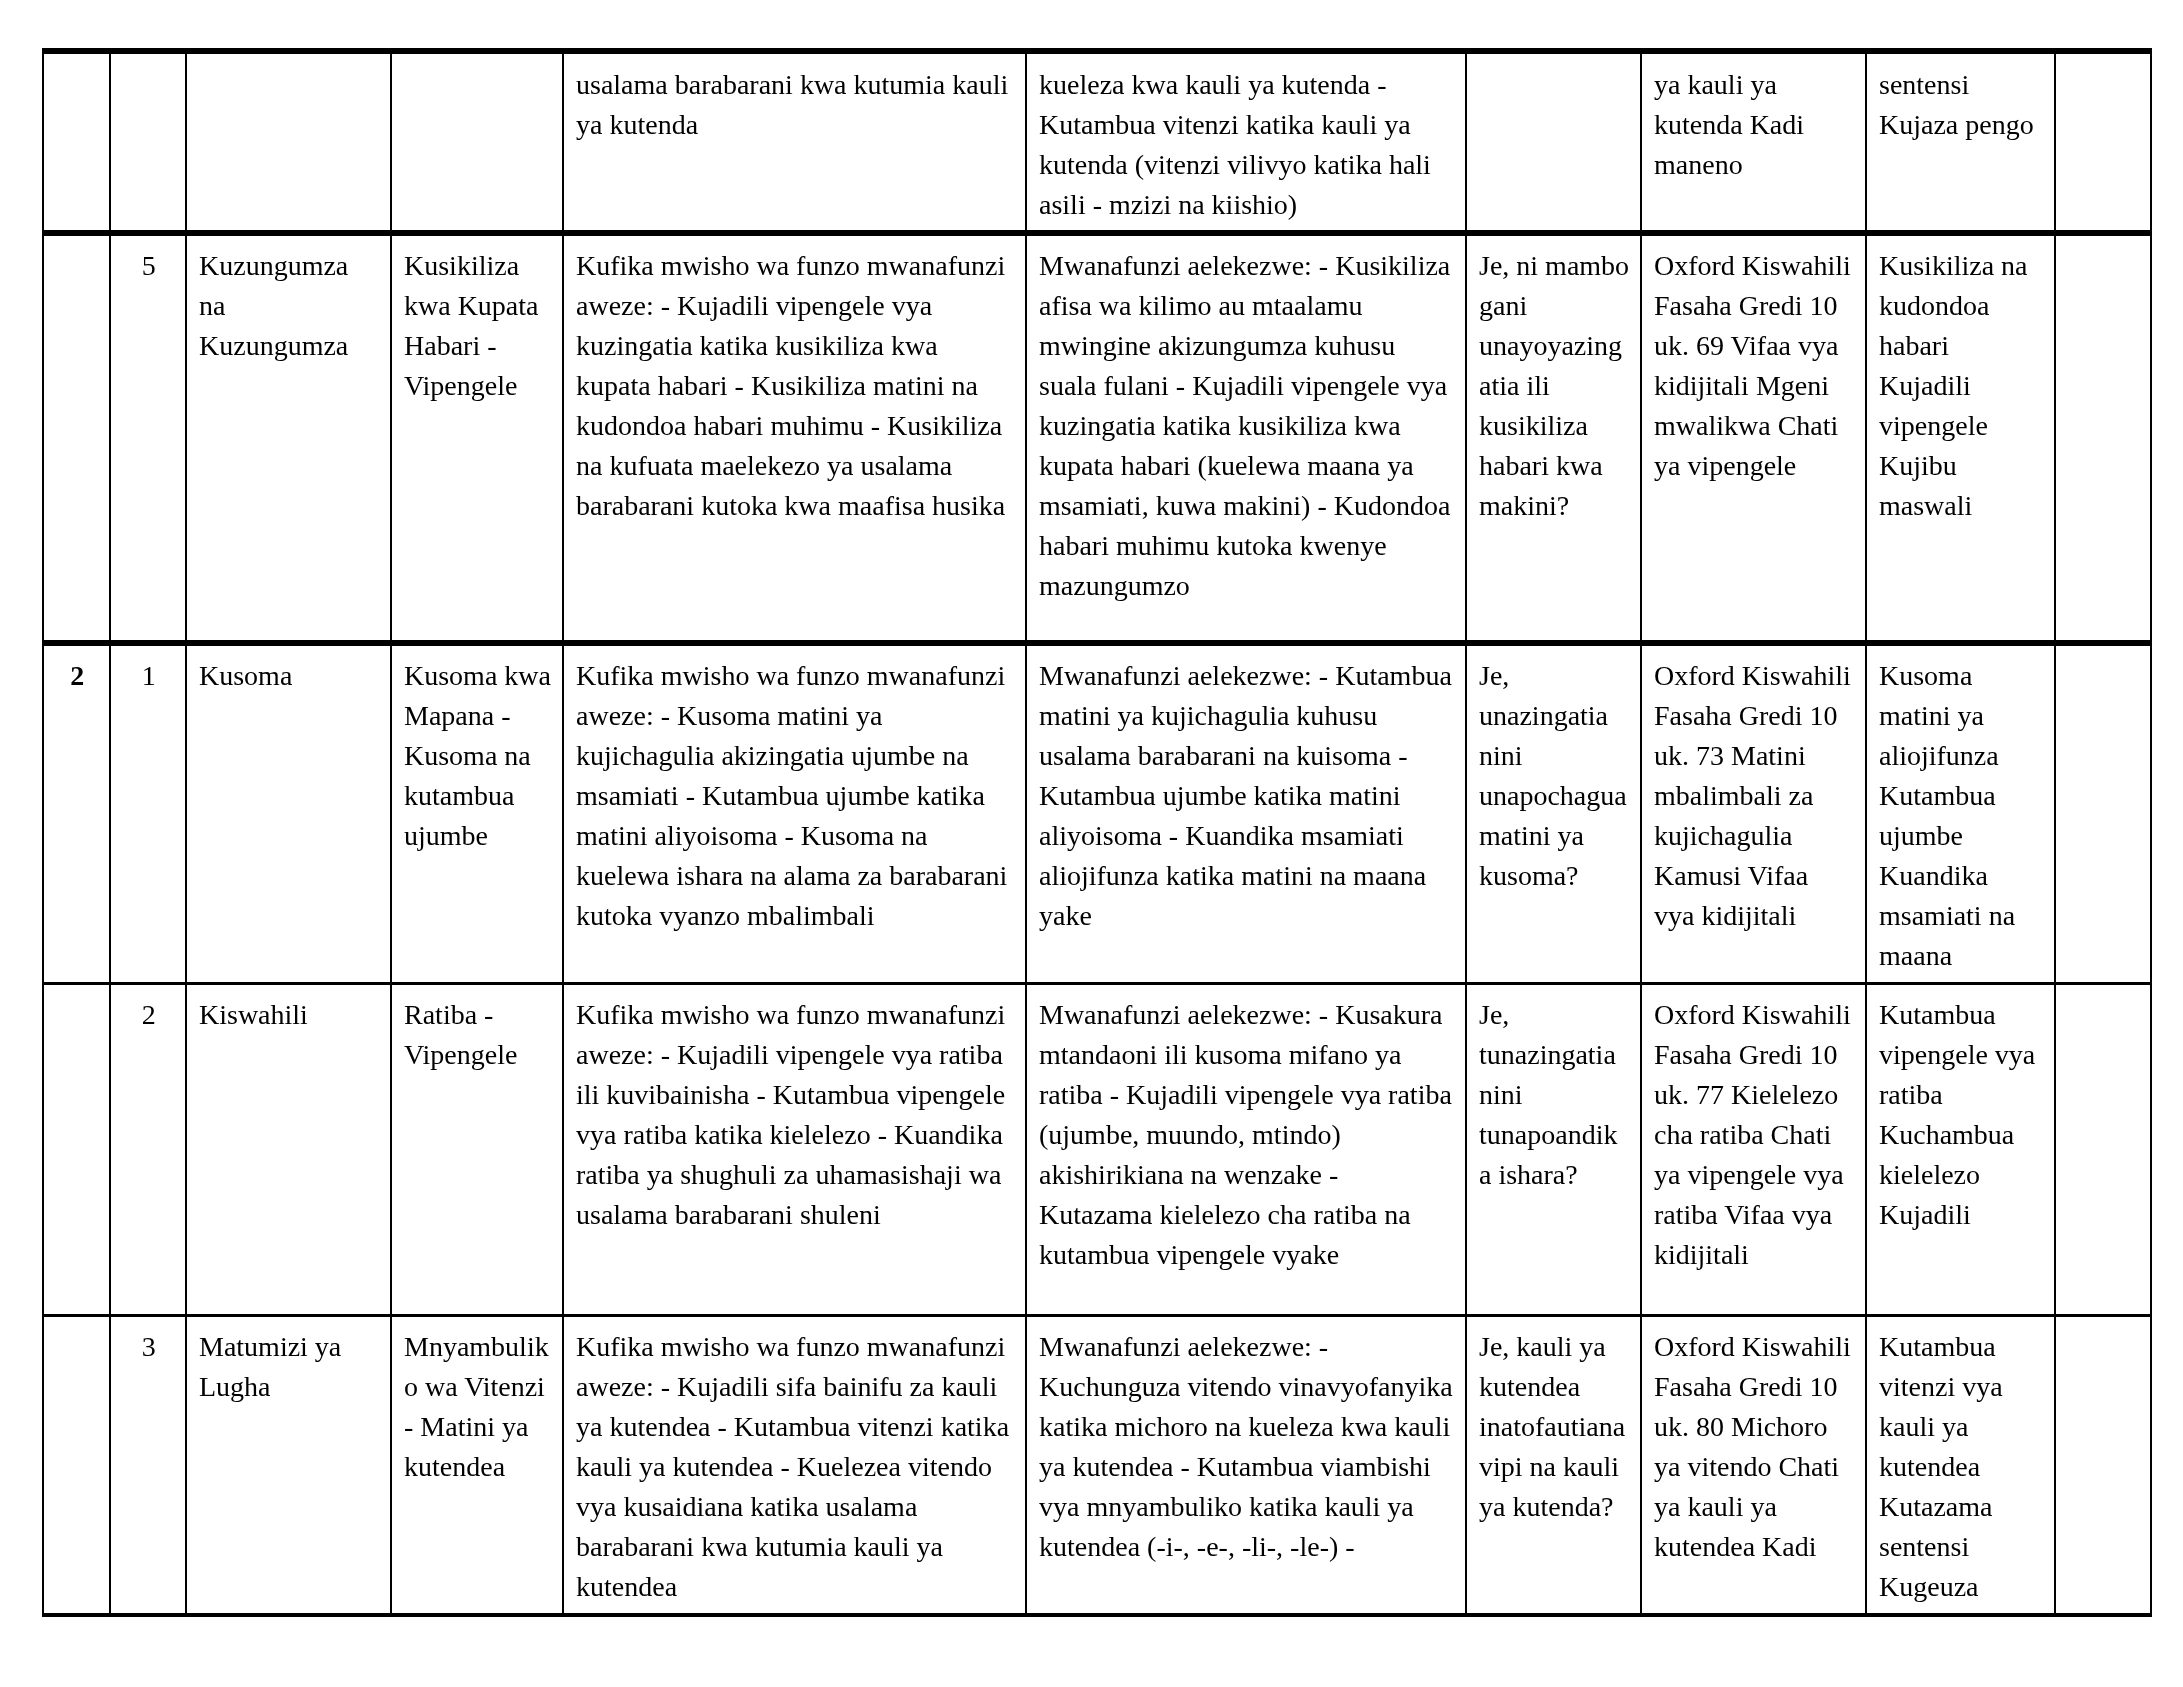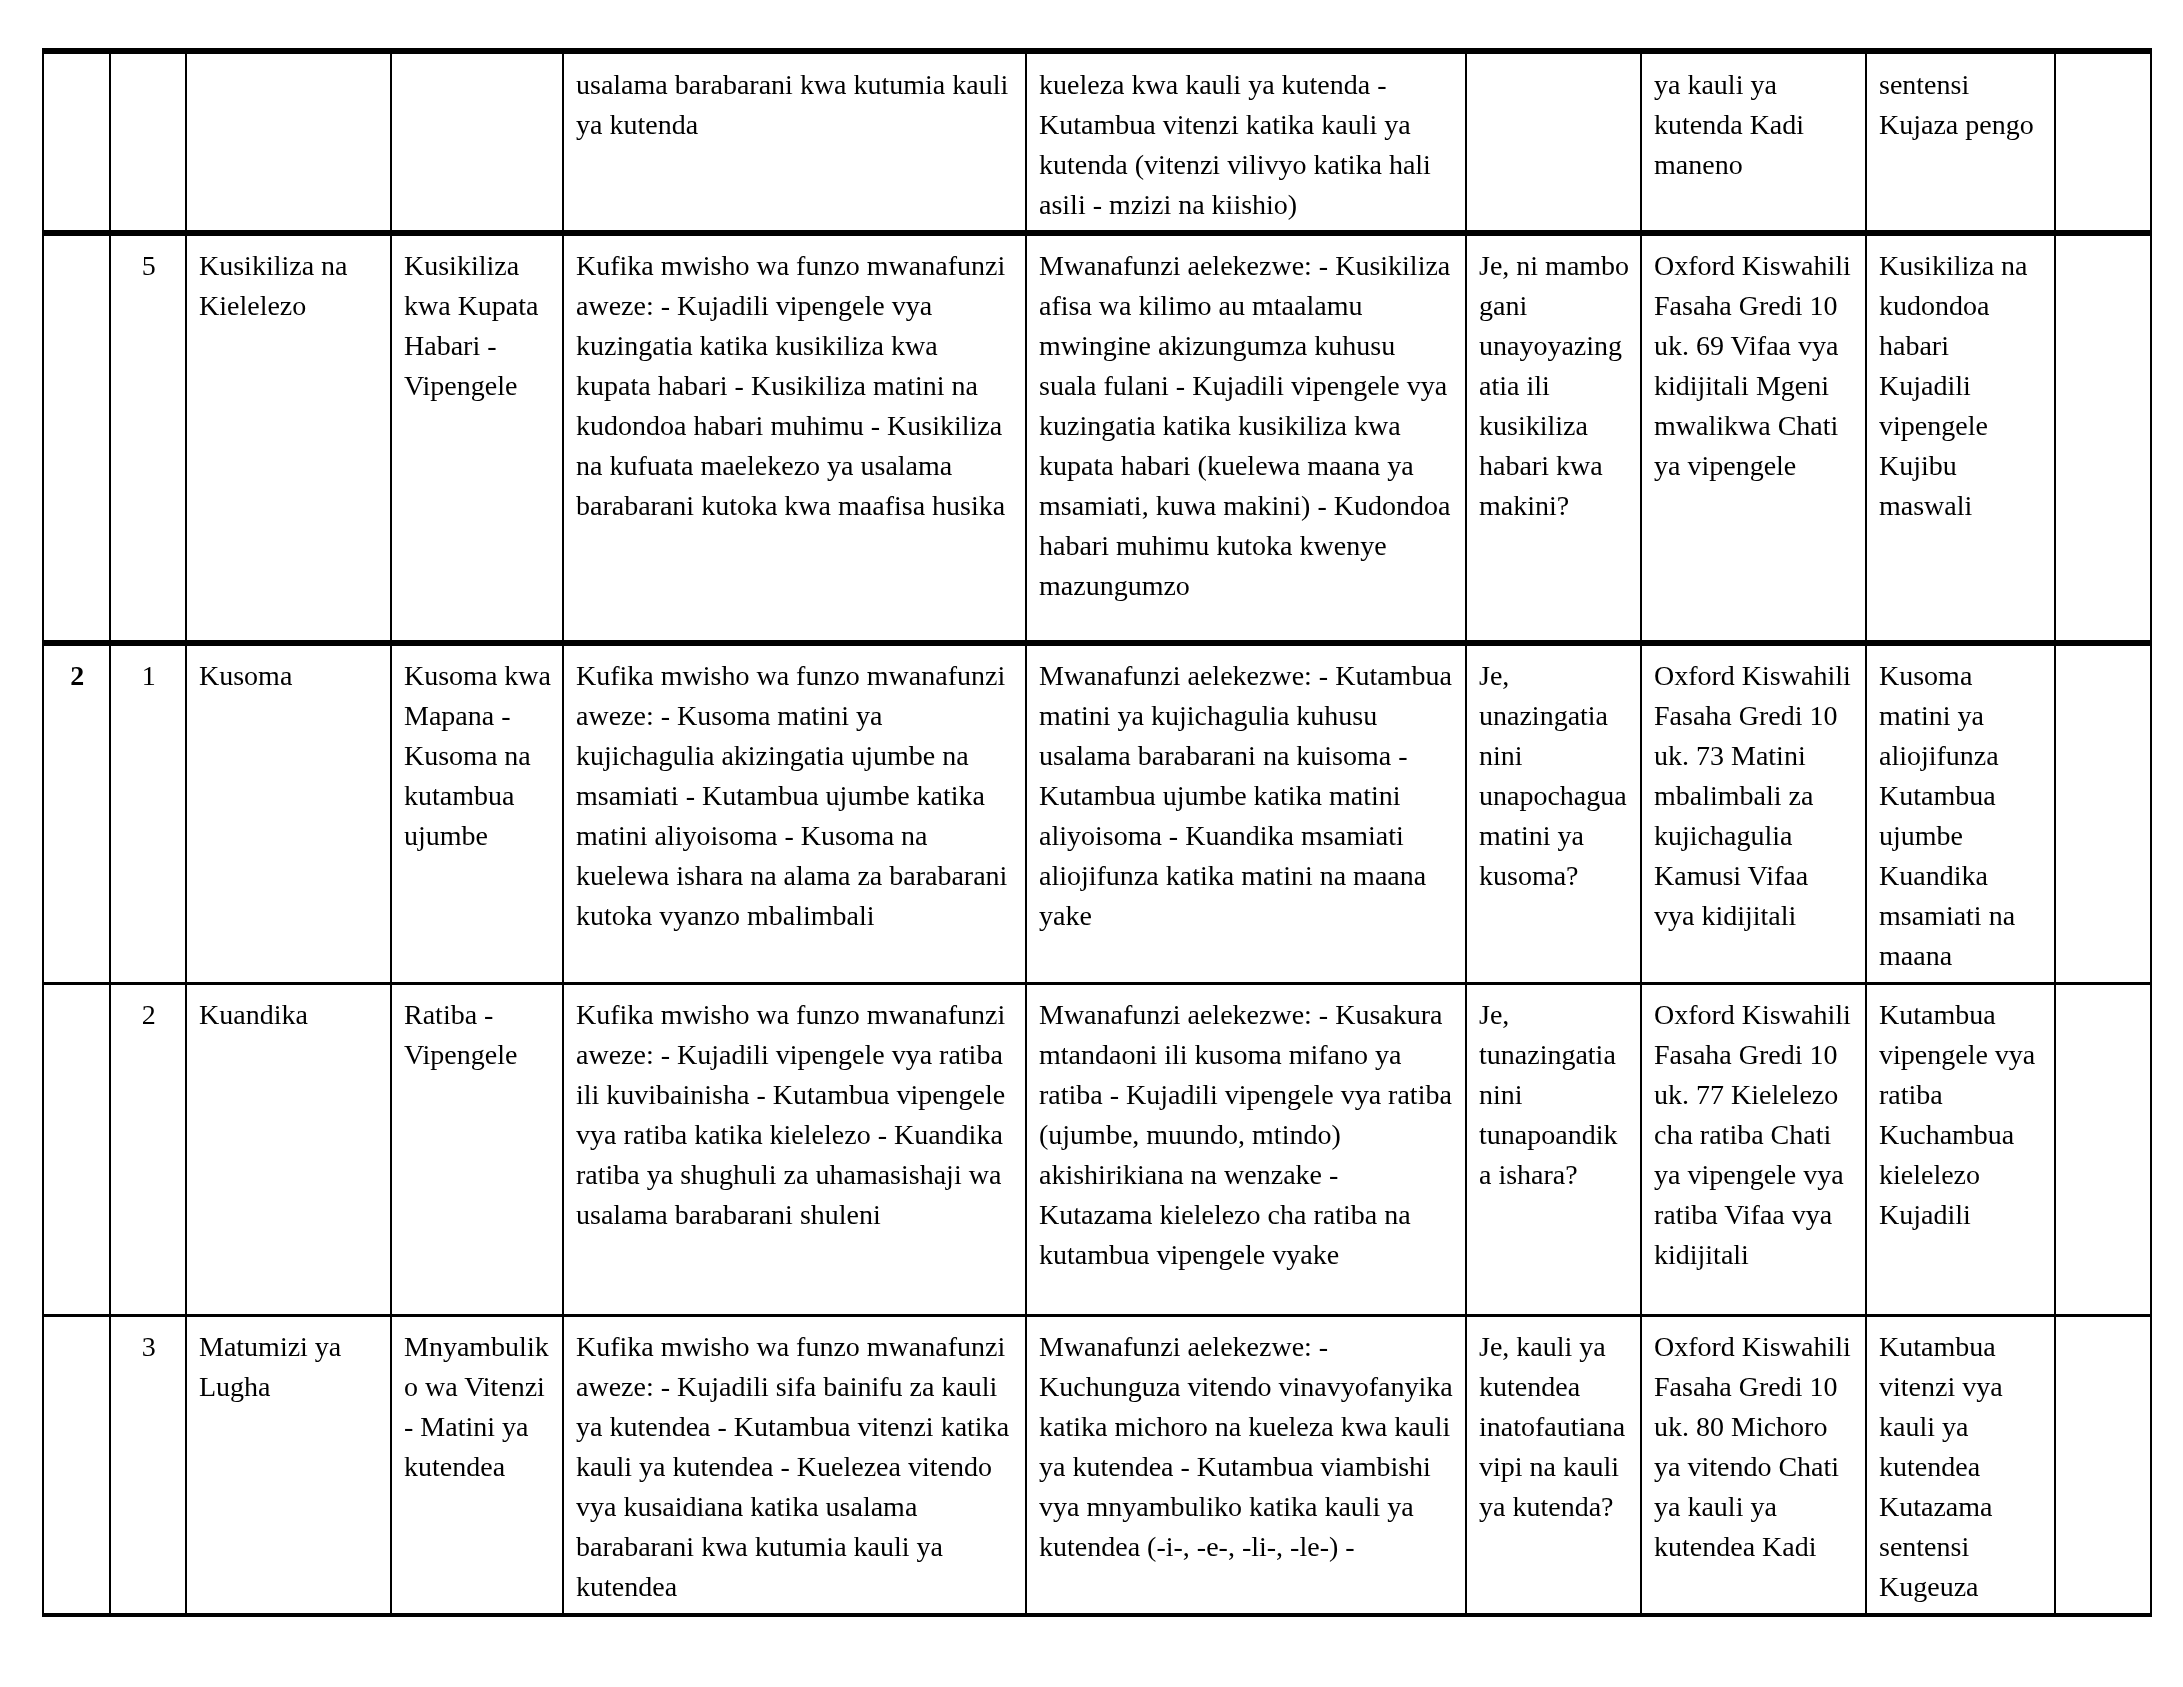--- a/index.html
+++ b/index.html
@@ -81,21 +81,21 @@
       <td>usalama barabarani kwa kutumia kauli ya kutenda</td>
       <td>kueleza kwa kauli ya kutenda - Kutambua vitenzi katika kauli ya kutenda (vitenzi vilivyo katika hali asili - mzizi na kiishio)</td>
       <td></td>
       <td>ya kauli ya kutenda Kadi maneno</td>
       <td>sentensi Kujaza pengo</td>
       <td></td>
     </tr>
     <tr class="r1">
       <td class="cell-week"></td>
       <td class="cell-lesson">5</td>
-      <td>Kusikiliza na Kielelezo</td>
+      <td>Kuzungumza na Kuzungumza</td>
       <td>Kusikiliza kwa Kupata Habari - Vipengele</td>
       <td>Kufika mwisho wa funzo mwanafunzi aweze: - Kujadili vipengele vya kuzingatia katika kusikiliza kwa kupata habari - Kusikiliza matini na kudondoa habari muhimu - Kusikiliza na kufuata maelekezo ya usalama barabarani kutoka kwa maafisa husika</td>
       <td>Mwanafunzi aelekezwe: - Kusikiliza afisa wa kilimo au mtaalamu mwingine akizungumza kuhusu suala fulani - Kujadili vipengele vya kuzingatia katika kusikiliza kwa kupata habari (kuelewa maana ya msamiati, kuwa makini) - Kudondoa habari muhimu kutoka kwenye mazungumzo</td>
       <td>Je, ni mambo gani unayoyazingatia ili kusikiliza habari kwa makini?</td>
       <td>Oxford Kiswahili Fasaha Gredi 10 uk. 69 Vifaa vya kidijitali Mgeni mwalikwa Chati ya vipengele</td>
       <td>Kusikiliza na kudondoa habari Kujadili vipengele Kujibu maswali</td>
       <td></td>
     </tr>
     <tr class="r2">
       <td class="cell-week">2</td>
@@ -105,21 +105,21 @@
       <td>Kufika mwisho wa funzo mwanafunzi aweze: - Kusoma matini ya kujichagulia akizingatia ujumbe na msamiati - Kutambua ujumbe katika matini aliyoisoma - Kusoma na kuelewa ishara na alama za barabarani kutoka vyanzo mbalimbali</td>
       <td>Mwanafunzi aelekezwe: - Kutambua matini ya kujichagulia kuhusu usalama barabarani na kuisoma - Kutambua ujumbe katika matini aliyoisoma - Kuandika msamiati aliojifunza katika matini na maana yake</td>
       <td>Je, unazingatia nini unapochagua matini ya kusoma?</td>
       <td>Oxford Kiswahili Fasaha Gredi 10 uk. 73 Matini mbalimbali za kujichagulia Kamusi Vifaa vya kidijitali</td>
       <td>Kusoma matini ya aliojifunza Kutambua ujumbe Kuandika msamiati na maana</td>
       <td></td>
     </tr>
     <tr class="r3">
       <td class="cell-week"></td>
       <td class="cell-lesson">2</td>
-      <td>Kuandika</td>
+      <td>Kiswahili</td>
       <td>Ratiba - Vipengele</td>
       <td>Kufika mwisho wa funzo mwanafunzi aweze: - Kujadili vipengele vya ratiba ili kuvibainisha - Kutambua vipengele vya ratiba katika kielelezo - Kuandika ratiba ya shughuli za uhamasishaji wa usalama barabarani shuleni</td>
       <td>Mwanafunzi aelekezwe: - Kusakura mtandaoni ili kusoma mifano ya ratiba - Kujadili vipengele vya ratiba (ujumbe, muundo, mtindo) akishirikiana na wenzake - Kutazama kielelezo cha ratiba na kutambua vipengele vyake</td>
       <td>Je, tunazingatia nini tunapoandika ishara?</td>
       <td>Oxford Kiswahili Fasaha Gredi 10 uk. 77 Kielelezo cha ratiba Chati ya vipengele vya ratiba Vifaa vya kidijitali</td>
       <td>Kutambua vipengele vya ratiba Kuchambua kielelezo Kujadili</td>
       <td></td>
     </tr>
     <tr class="r4">
       <td class="cell-week"></td>

